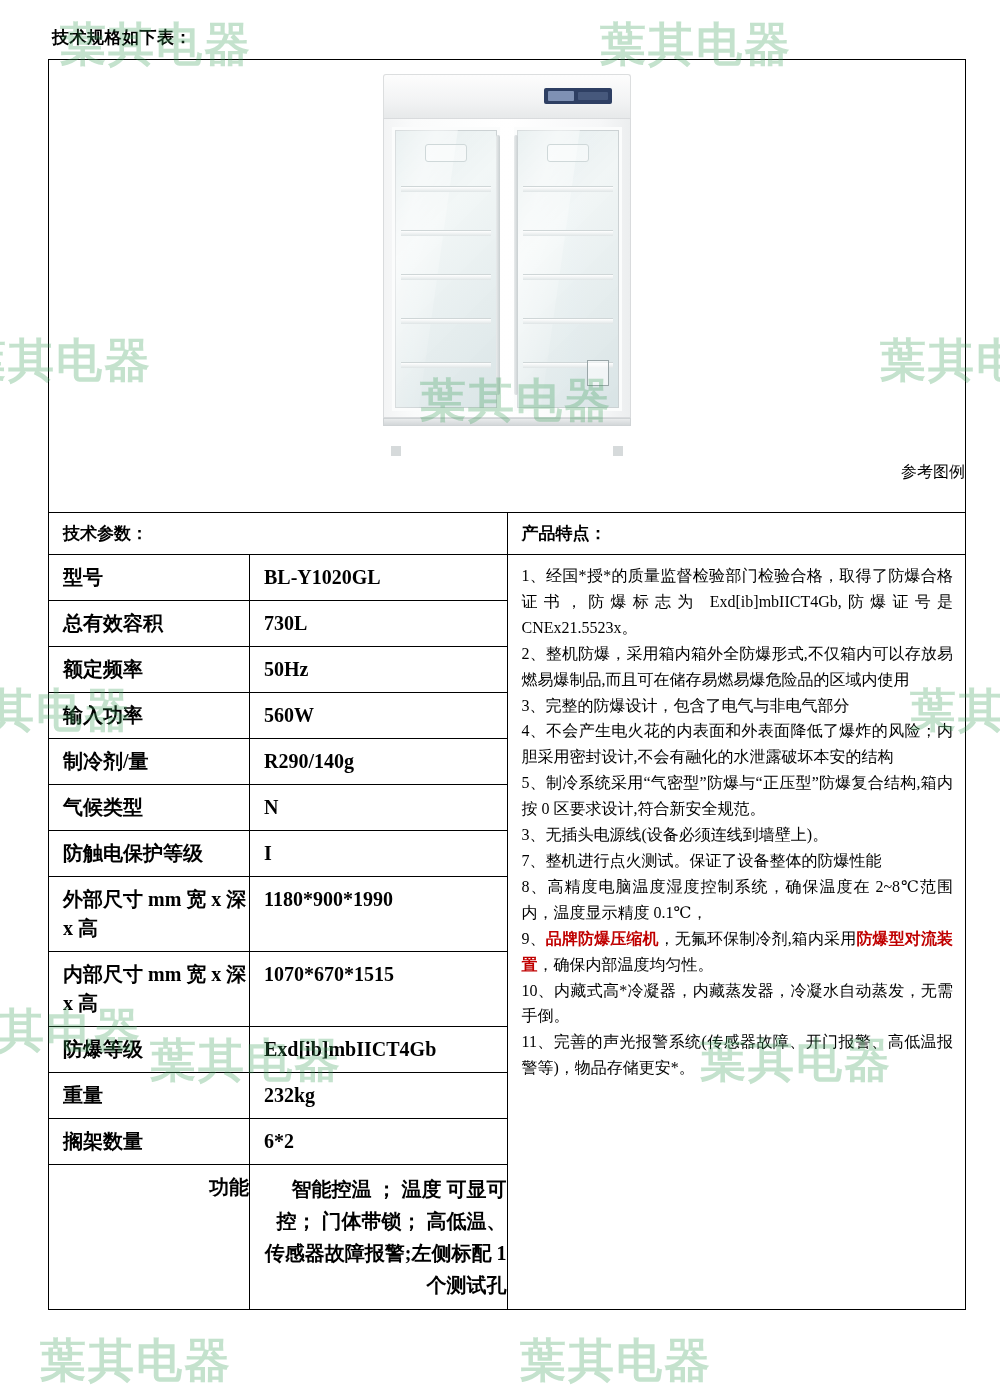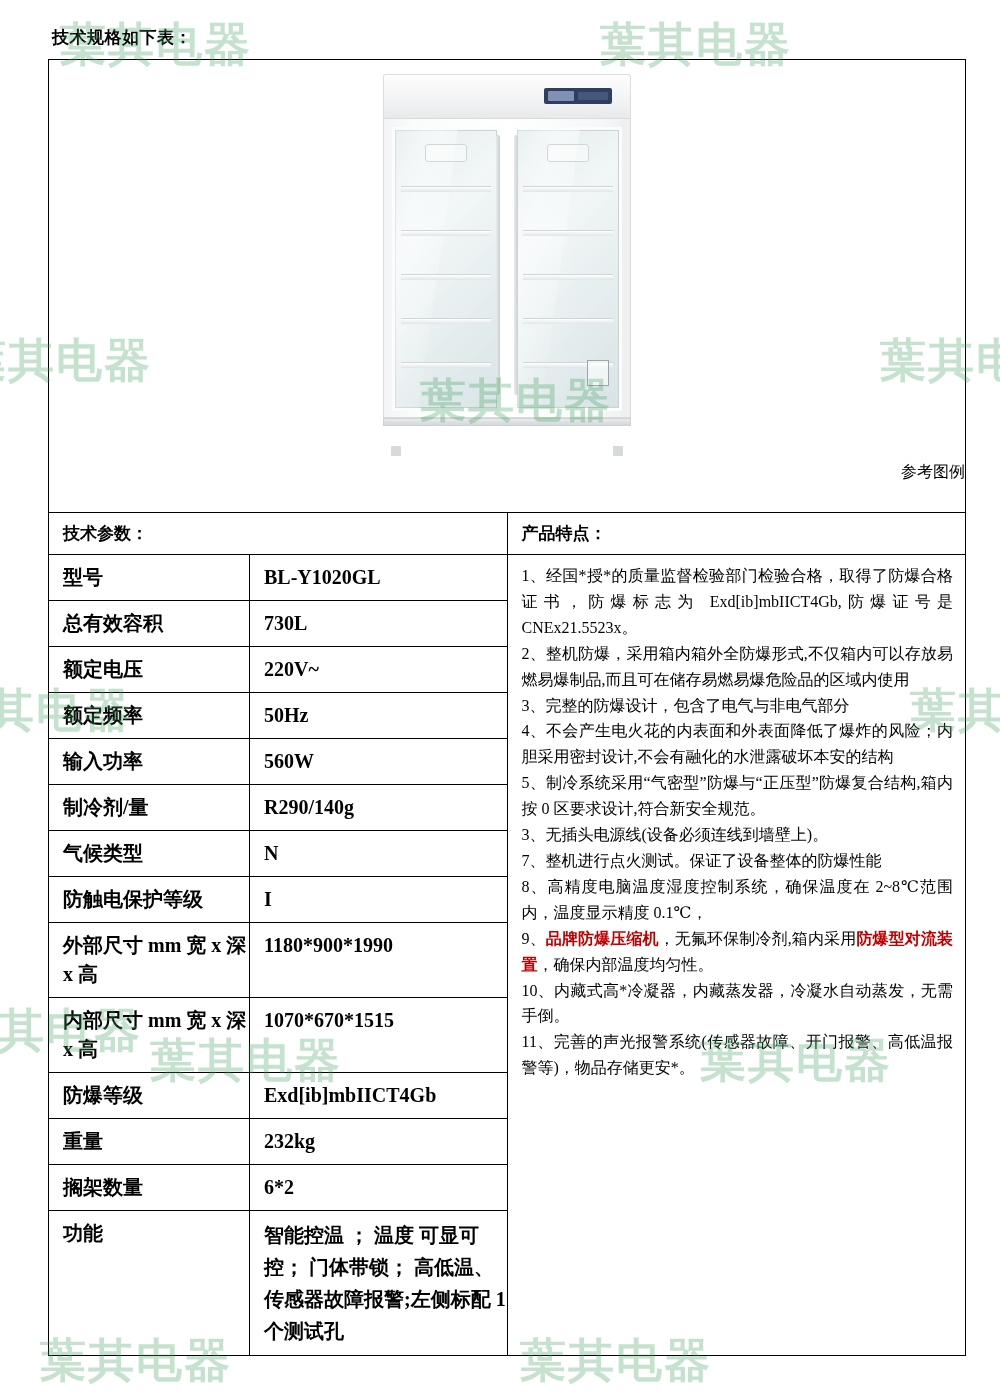--- a/index.html
+++ b/index.html
@@ -199,21 +199,21 @@
   table.spec td {
     border: 1px solid #000;
     border-left: none;
     border-top: none;
     font-size: 20px;
     padding: 8px 0 8px 14px;
     line-height: 1.45;
     font-weight: bold;
   }
   table.spec tr td:last-child { border-right: none; }
-  table.spec tr:last-child td { border-bottom: none; }
+  table.spec tr:last-child td { border-bottom: none; text-align: right; }
   .col-k { width: 186px; }
   .features {
     padding: 8px 12px 10px 14px !important;
     font-size: 16px;
     line-height: 1.62;
     text-align: justify;
     margin-left: 32px;
   }
   .features p { margin: 0; }
   .hl {
@@ -293,24 +293,20 @@
           <tbody>
                 <tr>
             <td class="col-k">型号</td>
             <td>BL-Y1020GL</td>
           </tr>
           <tr>
             <td class="col-k">总有效容积</td>
             <td>730L</td>
           </tr>
           <tr>
-            <td class="col-k">额定电压</td>
-            <td>220V~</td>
-          </tr>
-          <tr>
             <td class="col-k">额定频率</td>
             <td>50Hz</td>
           </tr>
           <tr>
             <td class="col-k">输入功率</td>
             <td>560W</td>
           </tr>
           <tr>
             <td class="col-k">制冷剂/量</td>
             <td>R290/140g</td>

